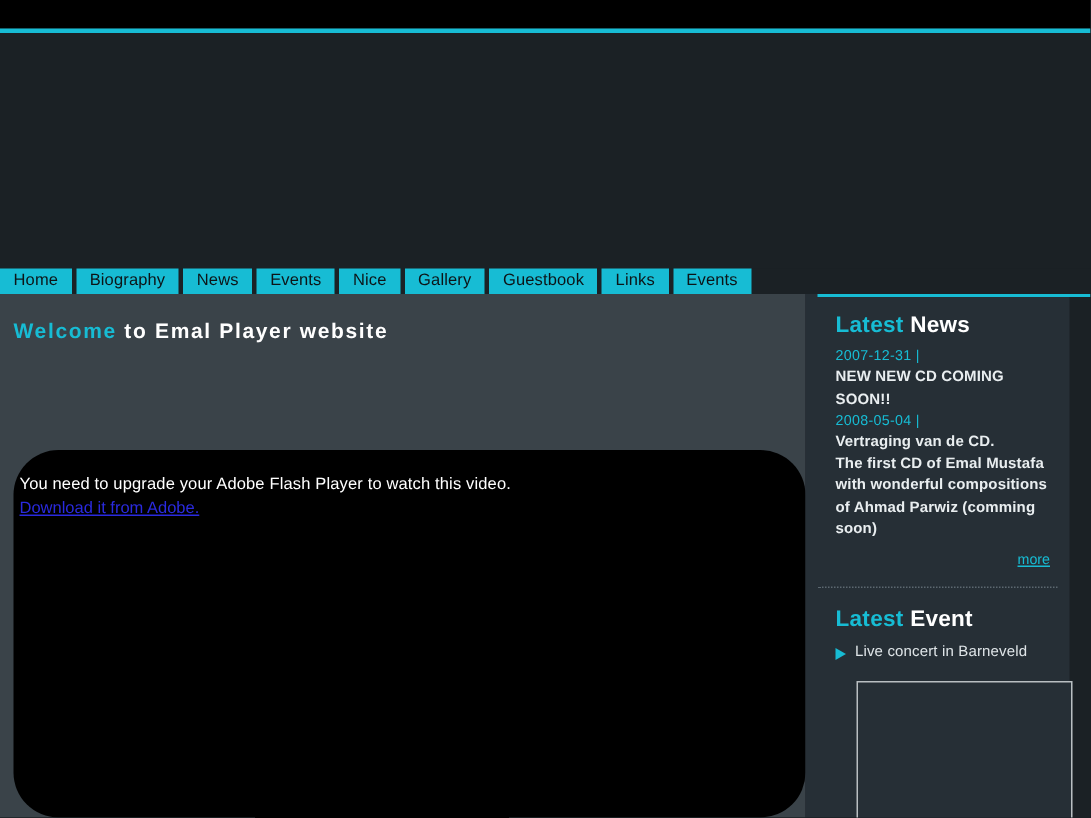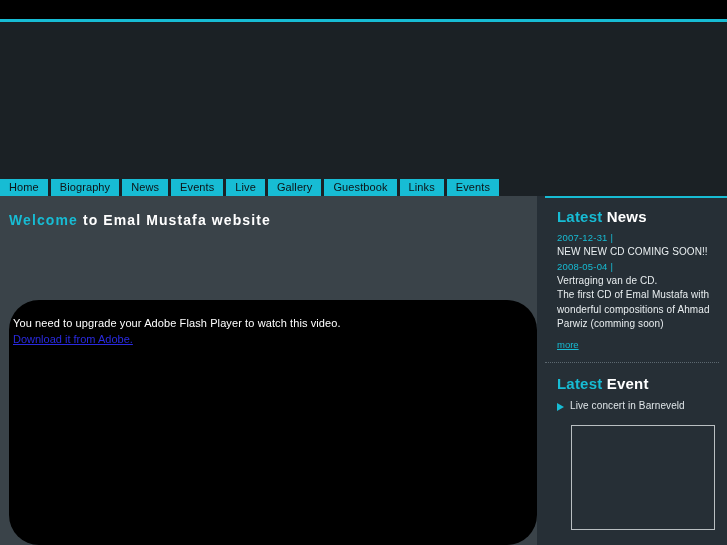--- a/index.html
+++ b/index.html
@@ -113,21 +113,21 @@
     font-size: 11px;
     color: #2a2ae0;
     text-decoration: underline;
     cursor: pointer;
   }
 
   
   .sidebar {
     position: absolute;
     top: 196px; left: 537px;
-    width: 190px;
+    width: 176px;
     height: 349px;
     background: #262f36;
   }
   .sidebar-top-rule {
     position: absolute;
     top: 0; left: 8px;
     width: 182px;
     height: 2px;
     background: #17bcd4;
   }
@@ -143,27 +143,27 @@
 
   .news-list { margin-top: 6px; }
   .news-date {
     font-size: 9.5px;
     color: #17bcd4;
     letter-spacing: 0.2px;
     line-height: 14px;
   }
   .news-title {
     font-size: 10px;
-    font-weight: normal;
+    font-weight: bold;
     color: #e9eef0;
     line-height: 14.5px;
     letter-spacing: 0.1px;
   }
   .more-wrap {
-    text-align: left;
+    text-align: right;
     margin-top: 2px;
     padding-right: 1px;
   }
   .more-link {
     font-size: 9.5px;
     color: #17bcd4;
     text-decoration: underline;
     cursor: pointer;
   }
 
@@ -208,30 +208,30 @@
 
   <div class="top-strip"></div>
   <div class="accent-rule"></div>
   <div class="banner"></div>
 
   <div class="nav">
     <div class="nav-item">Home</div>
     <div class="nav-item">Biography</div>
     <div class="nav-item">News</div>
     <div class="nav-item">Events</div>
-    <div class="nav-item">Live</div>
+    <div class="nav-item">Nice</div>
     <div class="nav-item">Gallery</div>
     <div class="nav-item">Guestbook</div>
     <div class="nav-item">Links</div>
     <div class="nav-item">Events</div>
   </div>
 
   <div class="content">
     <div class="welcome">
-      <span class="hl">Welcome</span><span> to Emal Mustafa website</span>
+      <span class="hl">Welcome</span><span> to Emal Player website</span>
     </div>
 
     <div class="video-box">
       <div class="video-msg">You need to upgrade your Adobe Flash Player to watch this video.</div>
       <a class="video-link" href="#">Download it from Adobe.</a>
     </div>
   </div>
 
   <div class="sidebar">
     <div class="sidebar-top-rule"></div>

